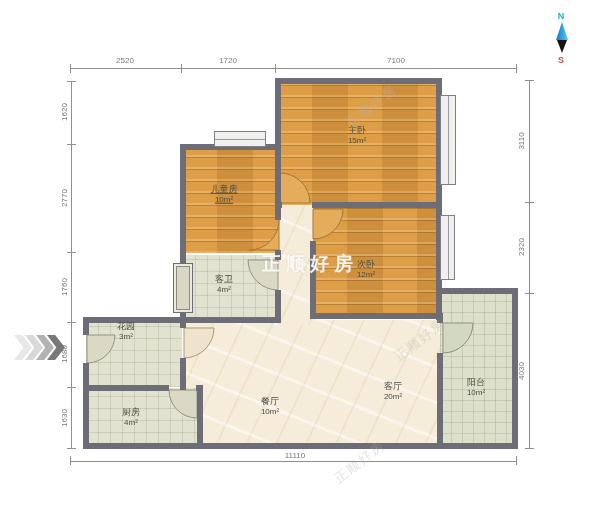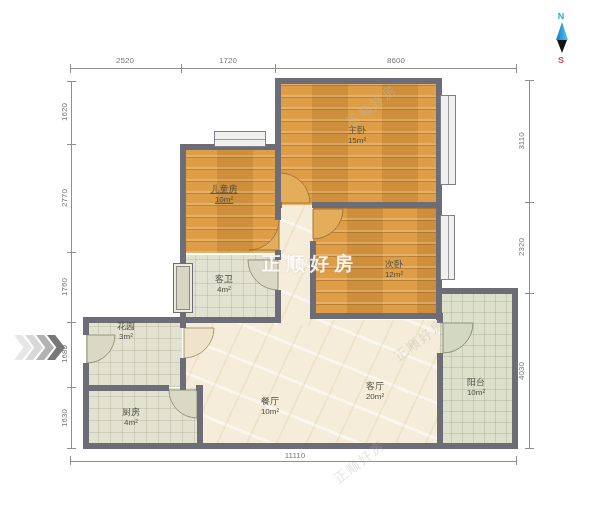--- a/index.html
+++ b/index.html
@@ -95,52 +95,52 @@
   <div class="window shaft" style="left:173px;top:263px;width:18px;height:48px;"></div>
 
   <div class="room-label" style="left:224px;top:194px;text-decoration:underline;">
     <div class="rname">儿童房</div>
     <div class="rarea">10m²</div>
   </div>
   <div class="room-label" style="left:357px;top:135px;text-align:right;">
     <div class="rname">主卧</div>
     <div class="rarea">15m²</div>
   </div>
-  <div class="room-label" style="left:366px;top:269px;margin-left:28px;">
+  <div class="room-label" style="left:366px;top:269px;">
     <div class="rname">次卧</div>
     <div class="rarea">12m²</div>
   </div>
   <div class="room-label" style="left:224px;top:284px;">
     <div class="rname">客卫</div>
     <div class="rarea">4m²</div>
   </div>
   <div class="room-label" style="left:126px;top:331px;">
     <div class="rname">花园</div>
     <div class="rarea">3m²</div>
   </div>
   <div class="room-label" style="left:131px;top:417px;">
     <div class="rname">厨房</div>
     <div class="rarea">4m²</div>
   </div>
   <div class="room-label" style="left:270px;top:406px;">
     <div class="rname">餐厅</div>
     <div class="rarea">10m²</div>
   </div>
-  <div class="room-label" style="left:375px;top:391px;">
+  <div class="room-label" style="left:393px;top:391px;">
     <div class="rname">客厅</div>
     <div class="rarea">20m²</div>
   </div>
   <div class="room-label" style="left:476px;top:387px;">
     <div class="rname">阳台</div>
     <div class="rarea">10m²</div>
   </div>
 
   <div class="dim" style="left:125px;top:60px;">2520</div>
   <div class="dim" style="left:228px;top:60px;">1720</div>
-  <div class="dim" style="left:396px;top:60px;">8600</div>
+  <div class="dim" style="left:396px;top:60px;">7100</div>
   <div class="dim" style="left:295px;top:455px;">11110</div>
   <div class="dim rot" style="left:64px;top:112px;">1620</div>
   <div class="dim rot" style="left:64px;top:198px;">2770</div>
   <div class="dim rot" style="left:64px;top:287px;">1760</div>
   <div class="dim rot" style="left:64px;top:354px;">1680</div>
   <div class="dim rot" style="left:64px;top:418px;">1630</div>
   <div class="dim rot" style="left:521px;top:141px;">3110</div>
   <div class="dim rot" style="left:521px;top:247px;">2320</div>
   <div class="dim rot" style="left:521px;top:371px;">4030</div>
 

